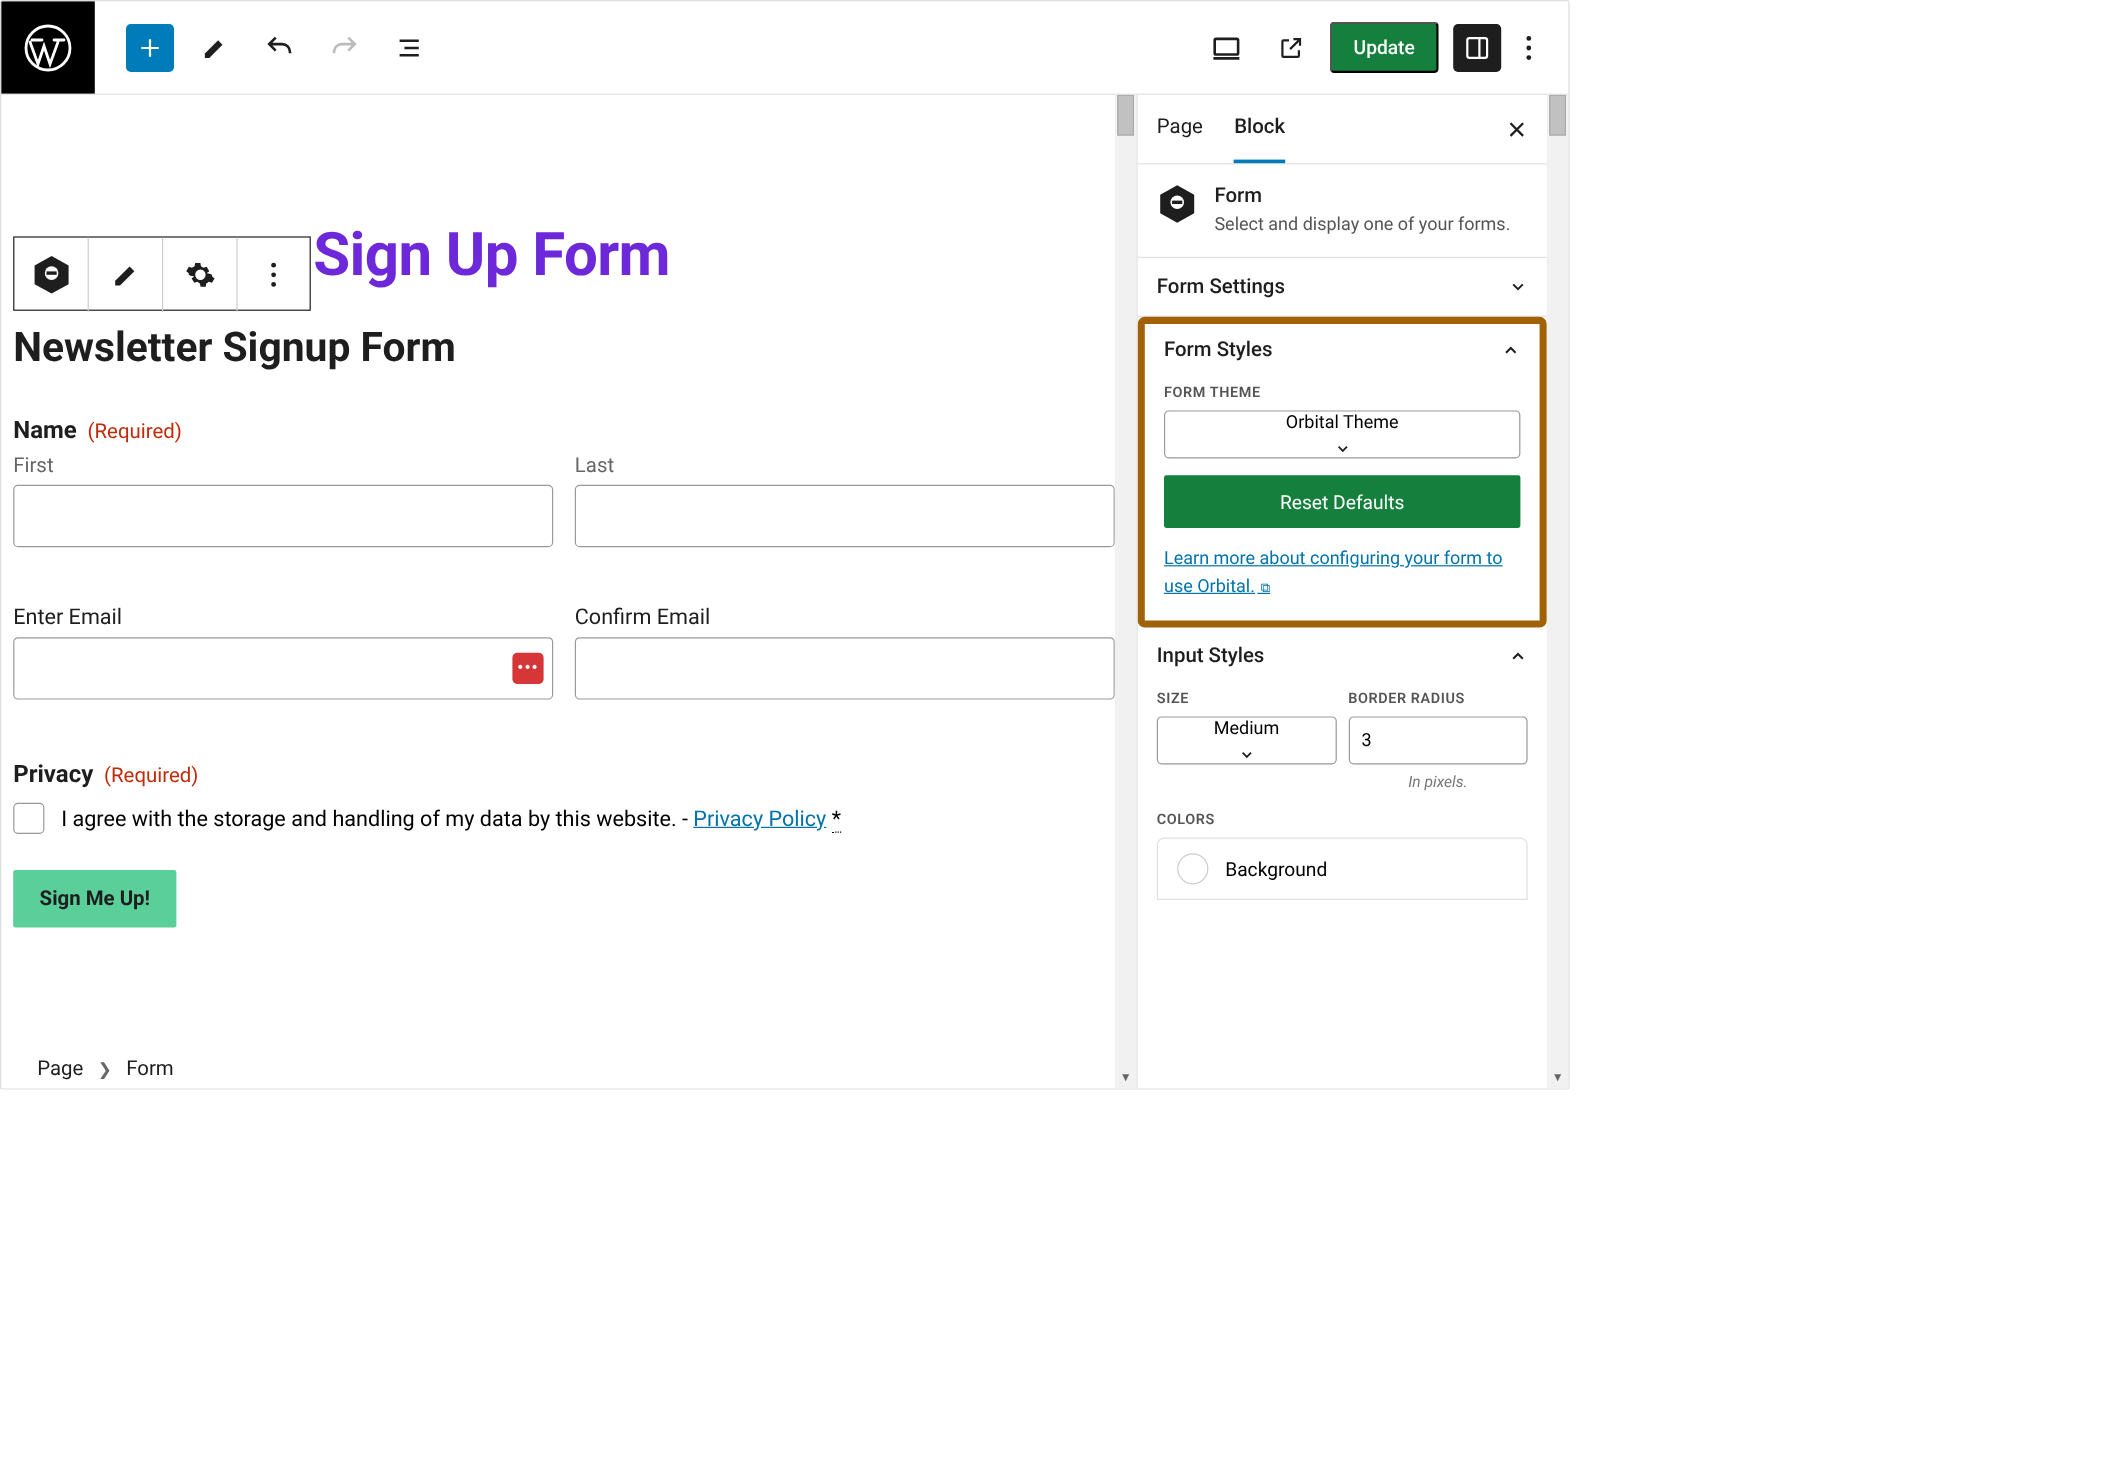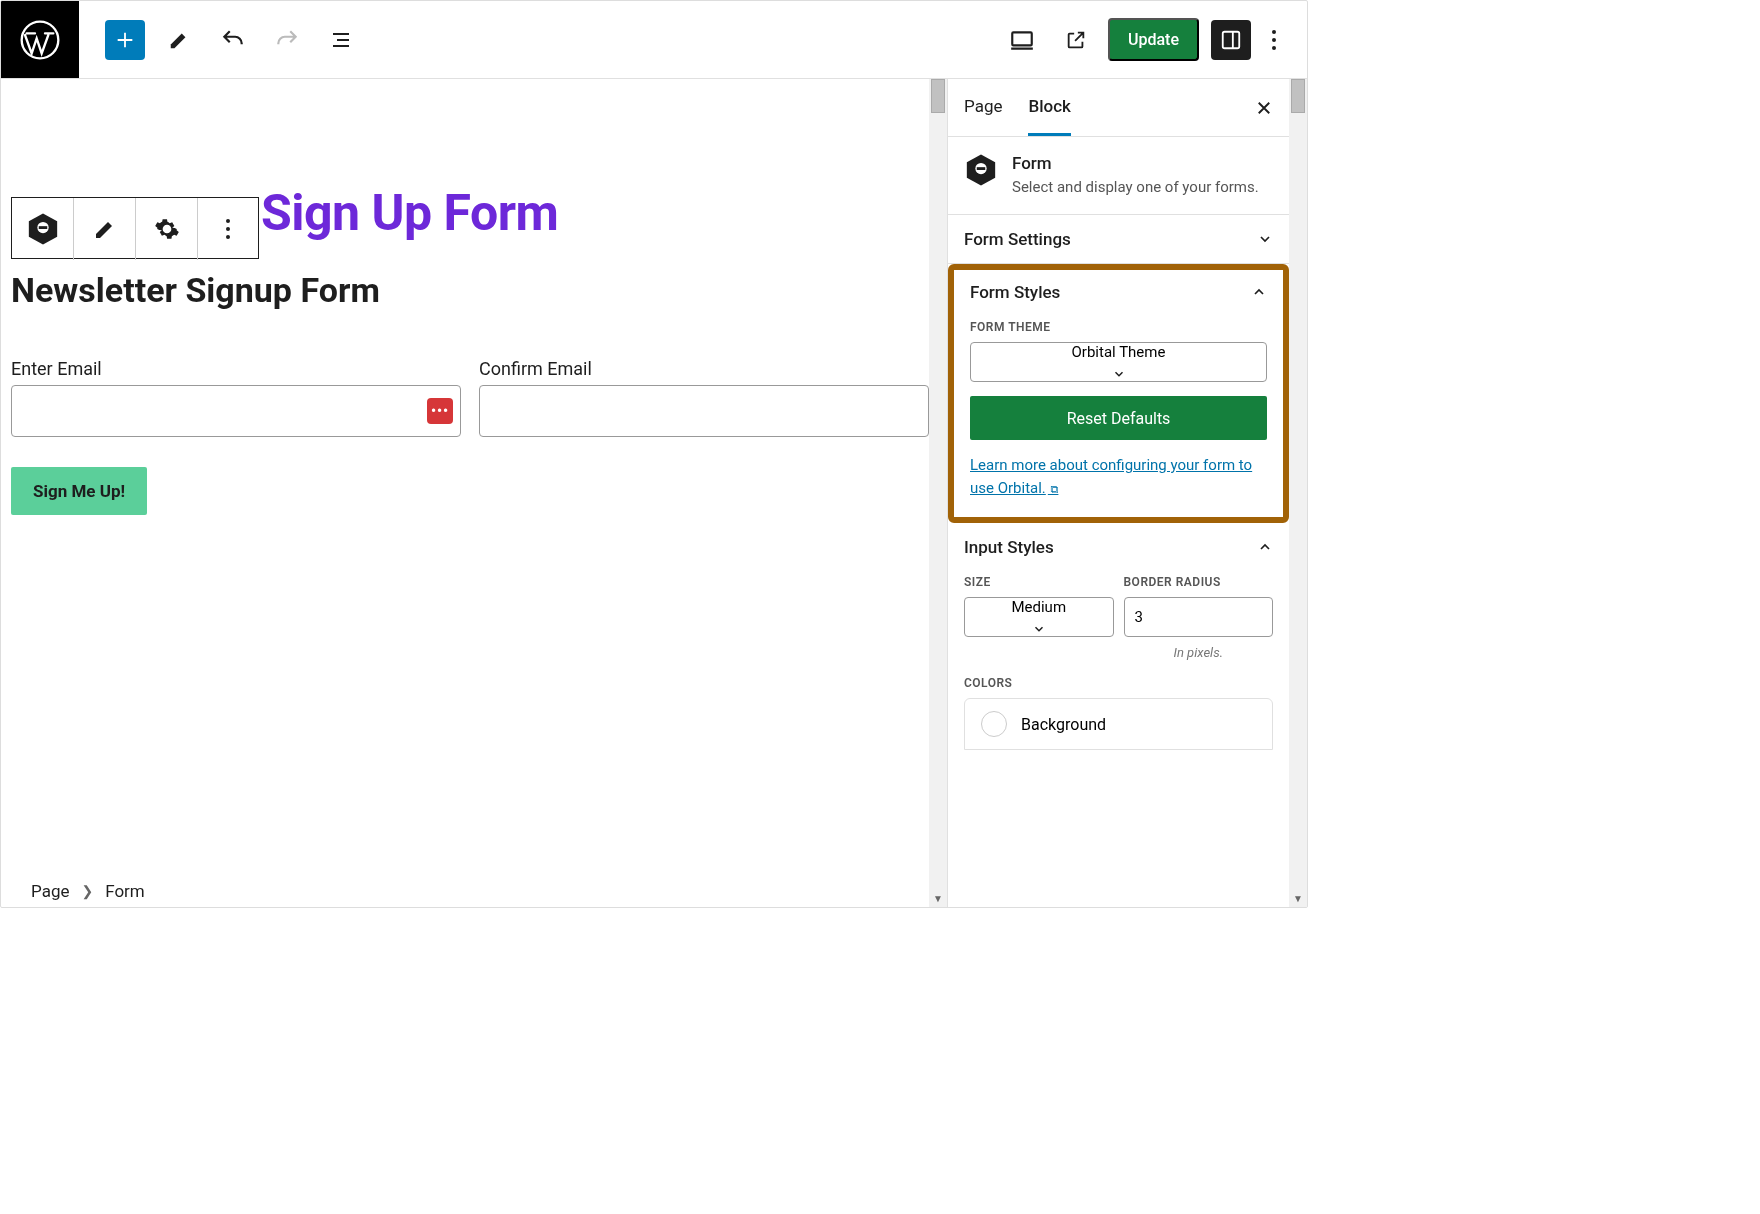--- a/index.html
+++ b/index.html
@@ -197,39 +197,67 @@
                 <circle cx="3" cy="19" r="2"></circle>
               </svg>
           </div>
         </div>
 
         <h1 class="page-title" style="padding-left:250px;">Sign Up Form</h1>
 
         <h2 class="form-title">Newsletter Signup Form</h2>
 
         
+        <div class="field-block">
+          <div class="fld-label">
+            <span>Name</span>
+            <span class="req">(Required)</span>
+          </div>
+          <div class="subrow">
+            <div class="subcol">
+              <div class="sublabel">First</div>
+              <input class="txtinput" style="">
+            </div>
+            <div class="subcol">
+              <div class="sublabel">Last</div>
+              <input class="txtinput" style="">
+            </div>
+          </div>
+        </div>
 
         
         <div class="field-block" style="margin-top:48px;">
           <div class="subrow">
             <div class="subcol">
               <div class="sublabel" style="color:#1e1e1e;font-size:18px;">Enter Email</div>
               <div class="email-wrap">
                 <input class="txtinput" style="">
                 <div class="red-badge">•••</div>
               </div>
             </div>
             <div class="subcol">
               <div class="sublabel" style="color:#1e1e1e;font-size:18px;">Confirm Email</div>
               <input class="txtinput" style="">
             </div>
           </div>
         </div>
 
         
+        <div class="field-block" style="margin-top:50px;">
+          <div class="fld-label">
+            <span>Privacy</span>
+            <span class="req">(Required)</span>
+          </div>
+          <div class="privacy-row">
+            <div class="chk"></div>
+            <div class="privacy-text">
+              <span>I agree with the storage and handling of my data by this website. - </span><a href="#">Privacy Policy</a> <span class="star">*</span>
+            </div>
+          </div>
+        </div>
 
         <button class="submit-btn">Sign Me Up!</button>
       </div>
 
       <div class="scrollbar-v">
         <div class="thumb"></div>
         <div class="arrow-down">▼</div>
       </div>
 
       <div class="breadcrumb">

